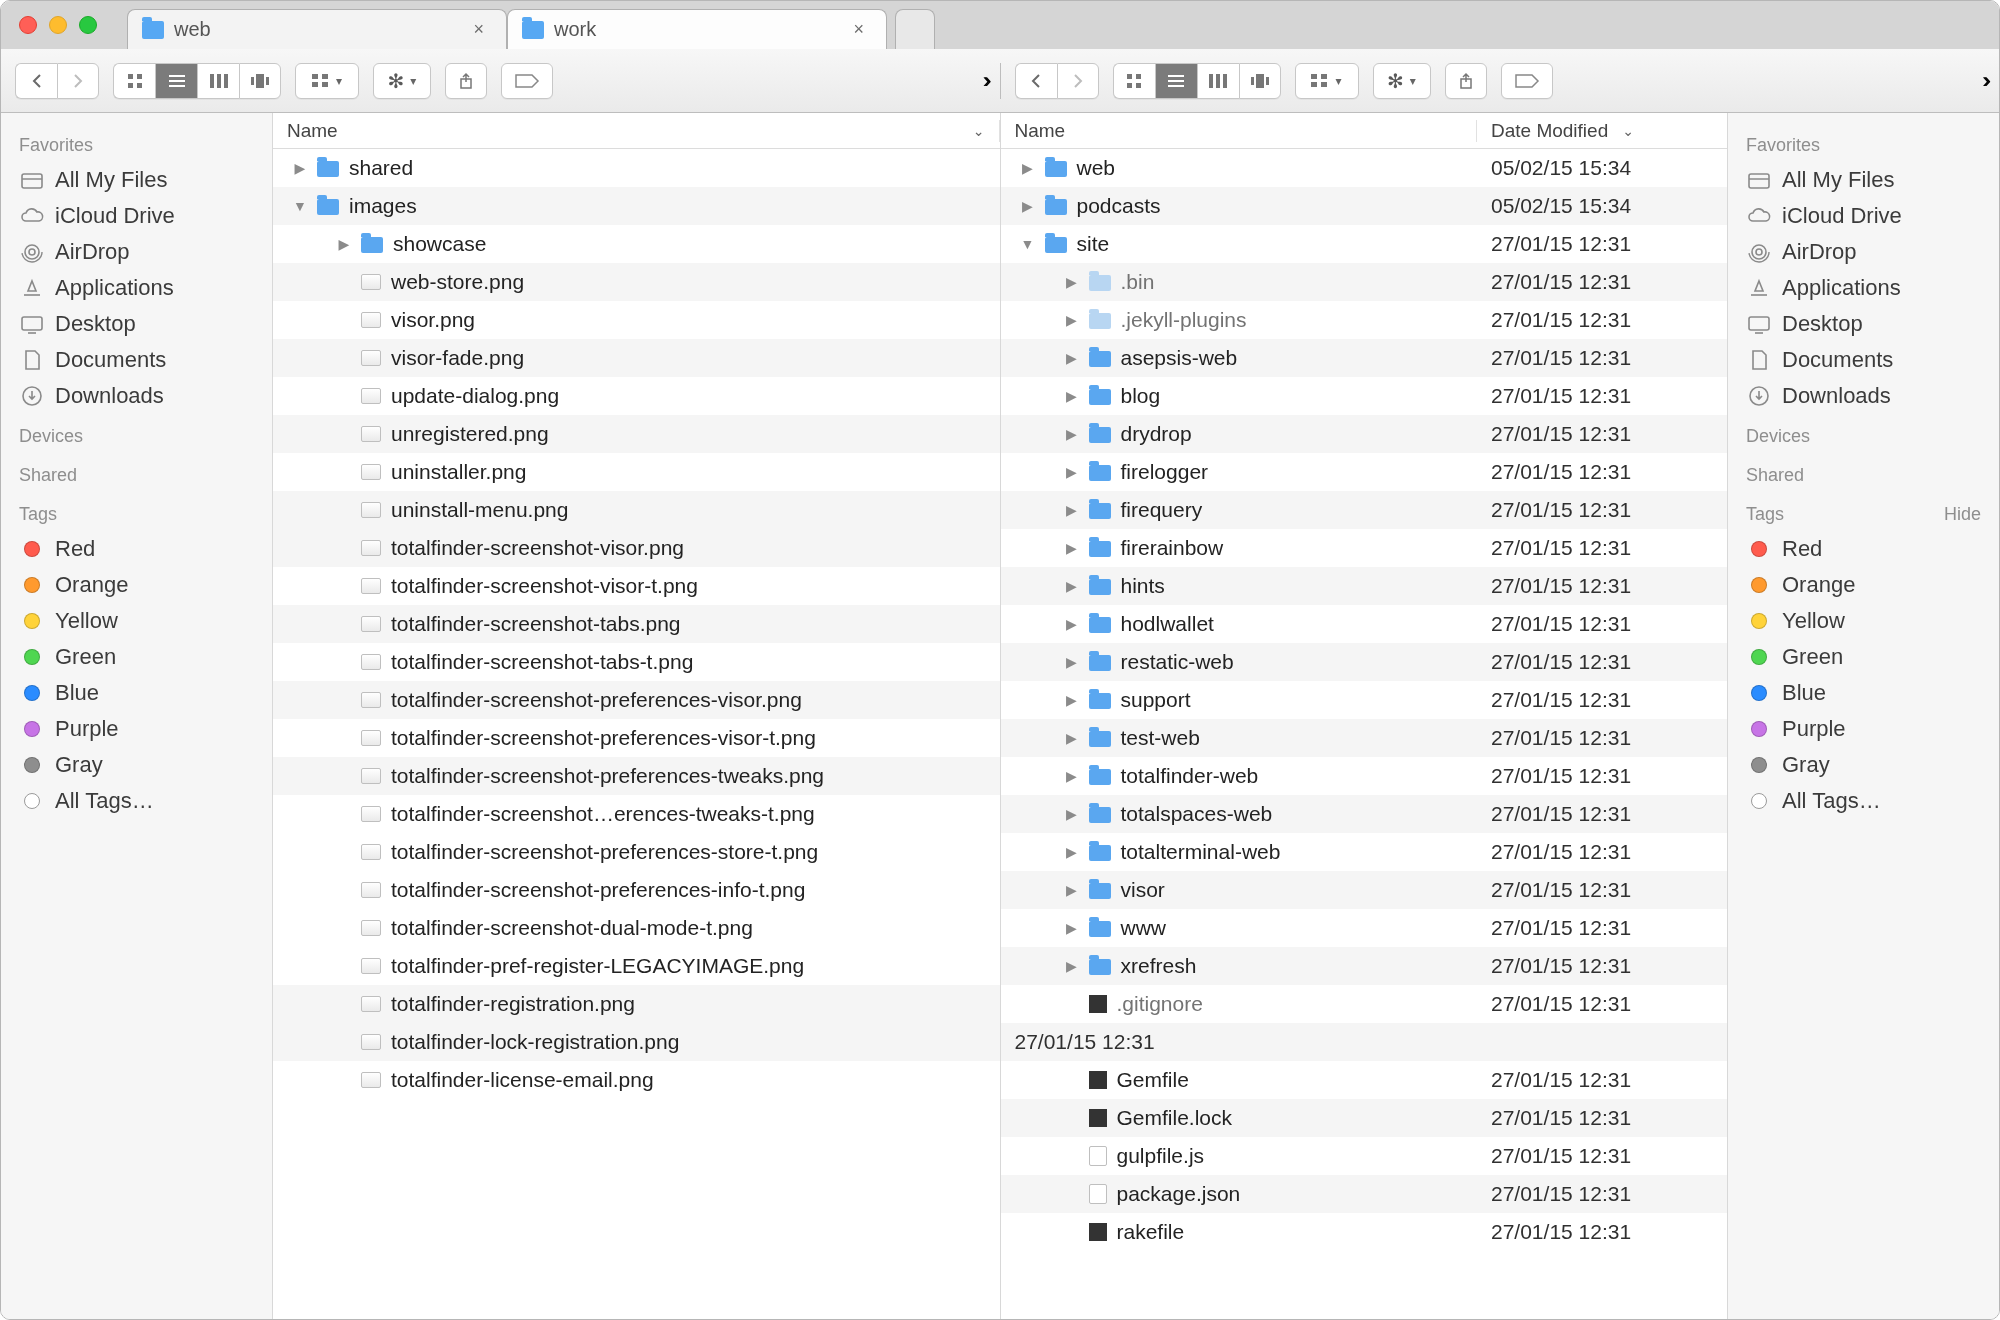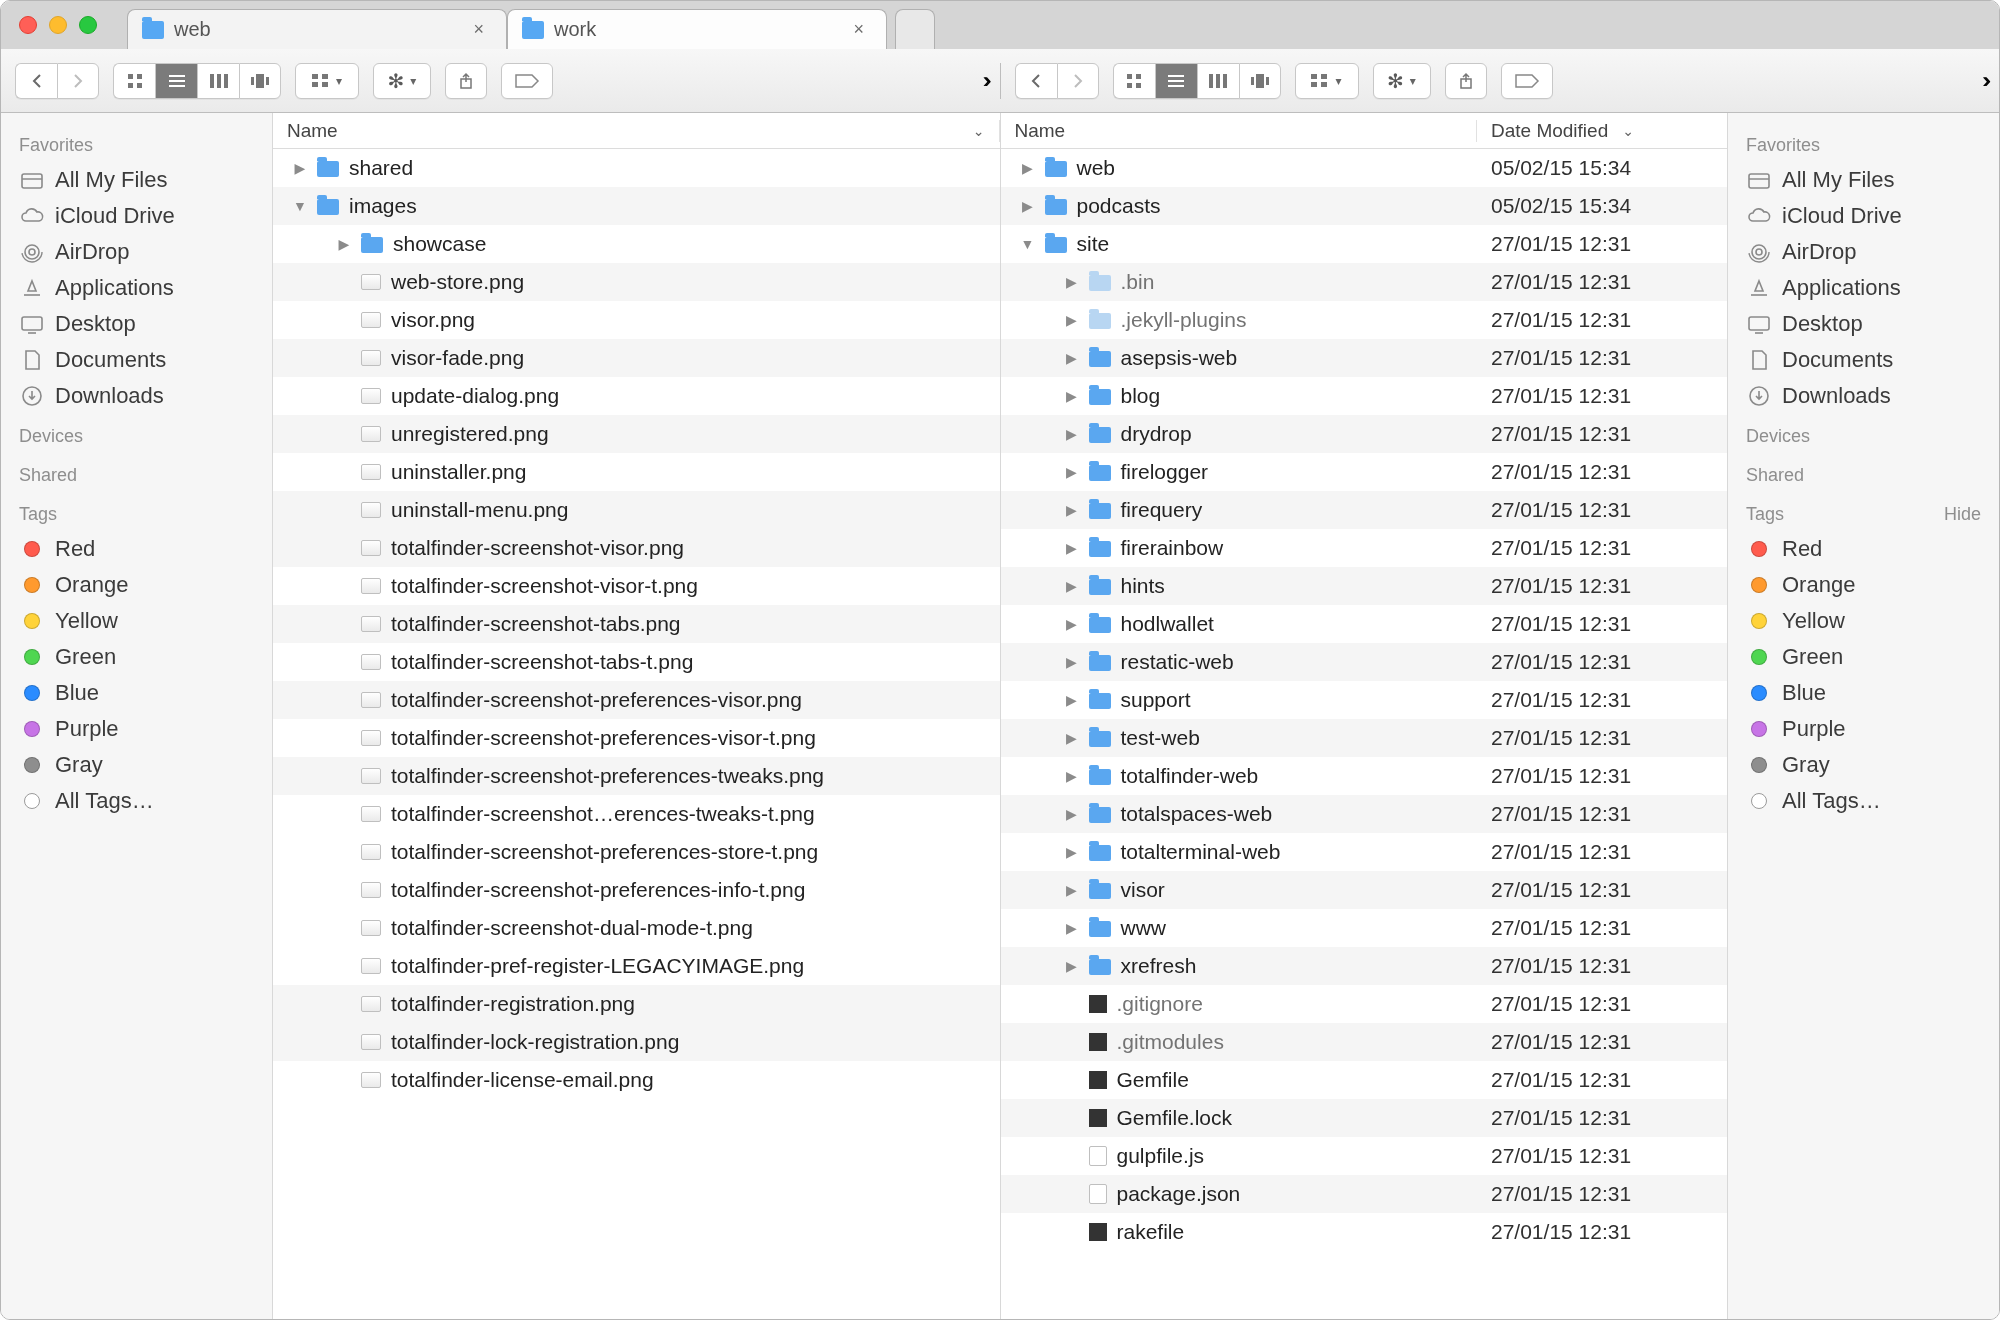--- a/index.html
+++ b/index.html
@@ -808,26 +808,20 @@
             <div class="row">
       <div class="cell-name">
                 <span class="pad" style="width:54px"></span>
         <span class="disc"></span>
         <span class="ic dark"></span>
         <span class="dim-text">.gitignore</span>
       </div>
       <div class="cell-date">27/01/15 12:31</div>
     </div>
             <div class="row alt">
-      <div class="cell-name">
-                <span class="pad" style="width:54px"></span>
-        <span class="disc"></span>
-        <span class="ic dark"></span>
-        <span class="dim-text">.gitmodules</span>
-      </div>
       <div class="cell-date">27/01/15 12:31</div>
     </div>
             <div class="row">
       <div class="cell-name">
                 <span class="pad" style="width:54px"></span>
         <span class="disc"></span>
         <span class="ic dark"></span>
         <span class="">Gemfile</span>
       </div>
       <div class="cell-date">27/01/15 12:31</div>

